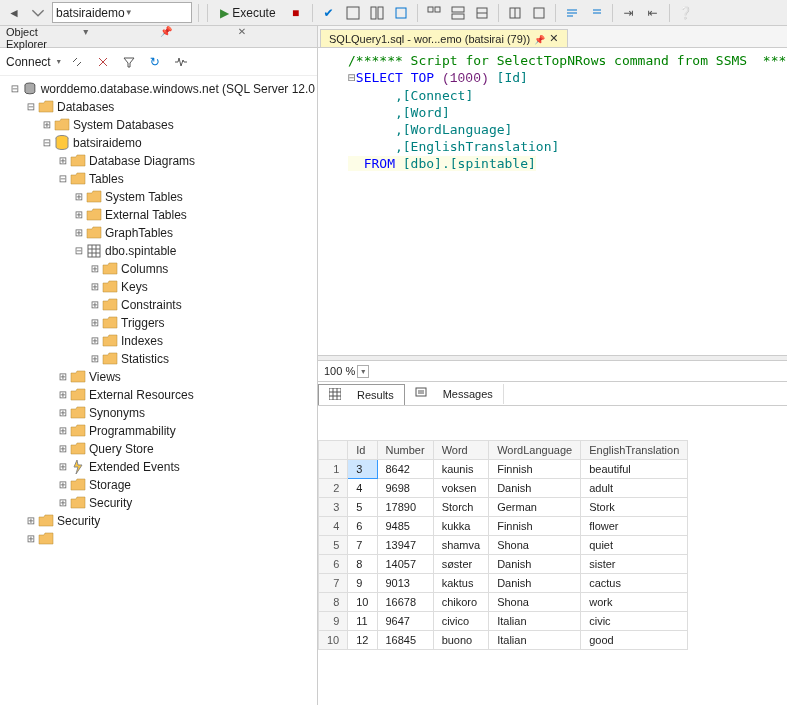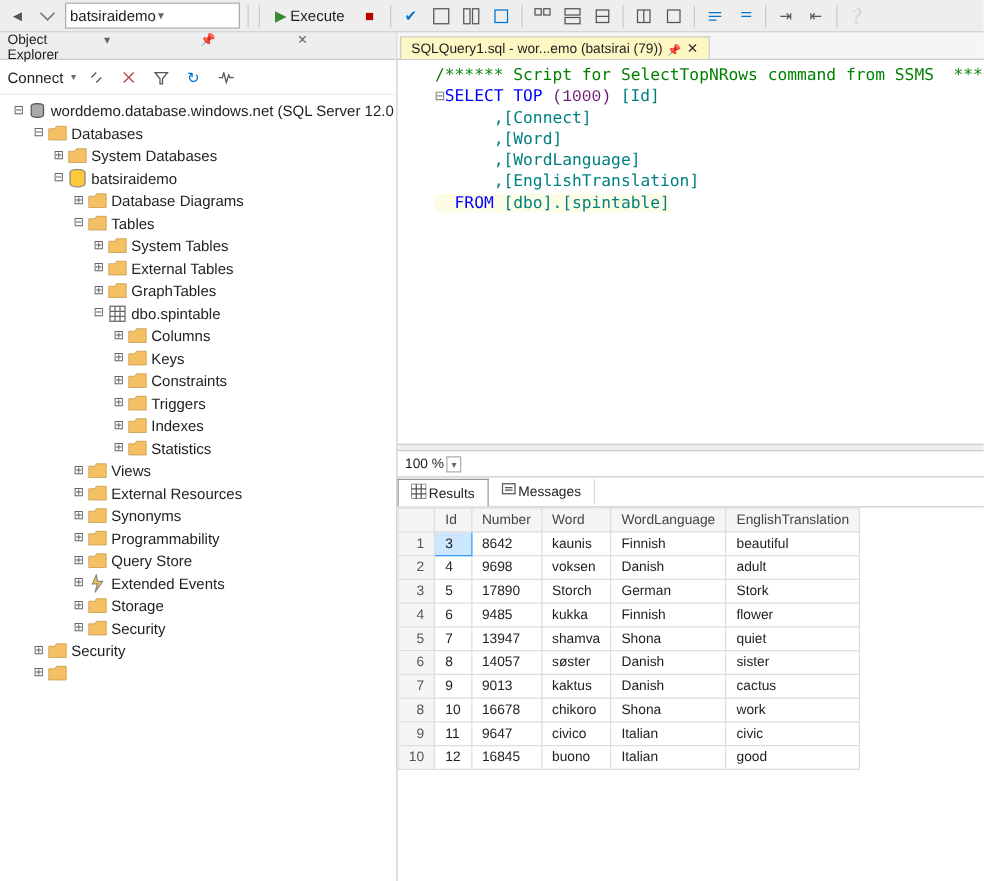--- a/index.html
+++ b/index.html
@@ -33,24 +33,24 @@
 .editor { flex: 1; overflow: auto; font-family: Consolas, monospace; font-size: 13px; padding: 4px 4px 4px 30px; position: relative; line-height: 17px; white-space: pre; min-height: 140px; }
 .editor .kw { color: #0000ff; }
 .editor .cm { color: #008000; }
 .editor .id { color: #008080; }
 .editor .op { color: #701a75; font-family: Liberation Mono, monospace; }
 .editor .cursor-line { background: #fdfde7; display: inline; }
 .results-hdr { height: 22px; border-top: 1px solid #ccc; border-bottom: 1px solid #ccc; display: flex; align-items: center; padding: 0 6px; gap: 6px; font-size: 11px; }
 .zoom { display: flex; align-items: center; gap: 2px; }
 .zoom .chev { font-size: 8px; color: #666; border: 1px solid #adadad; padding: 1px 3px; background: #fff; }
 .res-tabs { height: 24px; display: flex; align-items: center; border-bottom: 1px solid #ccc; }
-.res-tab { display: flex; align-items: center; gap: 2px; padding: 3px 10px; font-size: 11px; cursor: pointer; border-right: 1px solid #ddd; }
+.res-tab { display: flex; align-items: center; gap: 16px; padding: 3px 10px; font-size: 11px; cursor: pointer; border-right: 1px solid #ddd; }
 .res-tab.active { background: #fff; border-top: 1px solid #999; border-left: 1px solid #999; border-right: 1px solid #999; margin-bottom: -1px; }
 .res-grid { flex: 1; overflow: auto; }
-table { border-collapse: collapse; font-size: 11px; }
+table { border-collapse: collapse; font-size: 11px; margin-top: 34px; }
 th, td { border: 1px solid #ddd; padding: 2px 8px; text-align: left; height: 19px; }
 th { background: #f5f5f5; font-weight: normal; color: #444; }
 td.rownum { background: #f5f5f5; text-align: right; width: 28px; color: #555; }
 .selected-cell { border: 1px solid #3399ff !important; background: #cde6ff; }
 .splitter { height: 5px; background: #eee; cursor: row-resize; border-top: 1px solid #ccc; }
 </style>
 </head>
 <body>
 
 <div class="toolbar-main">

